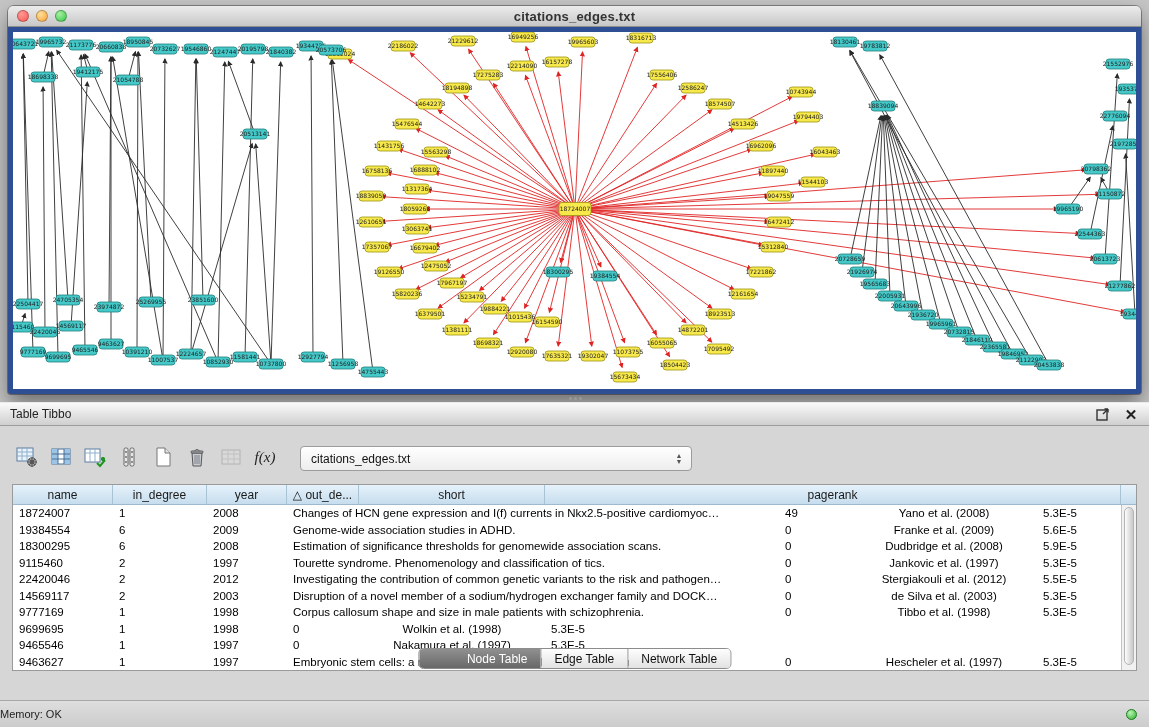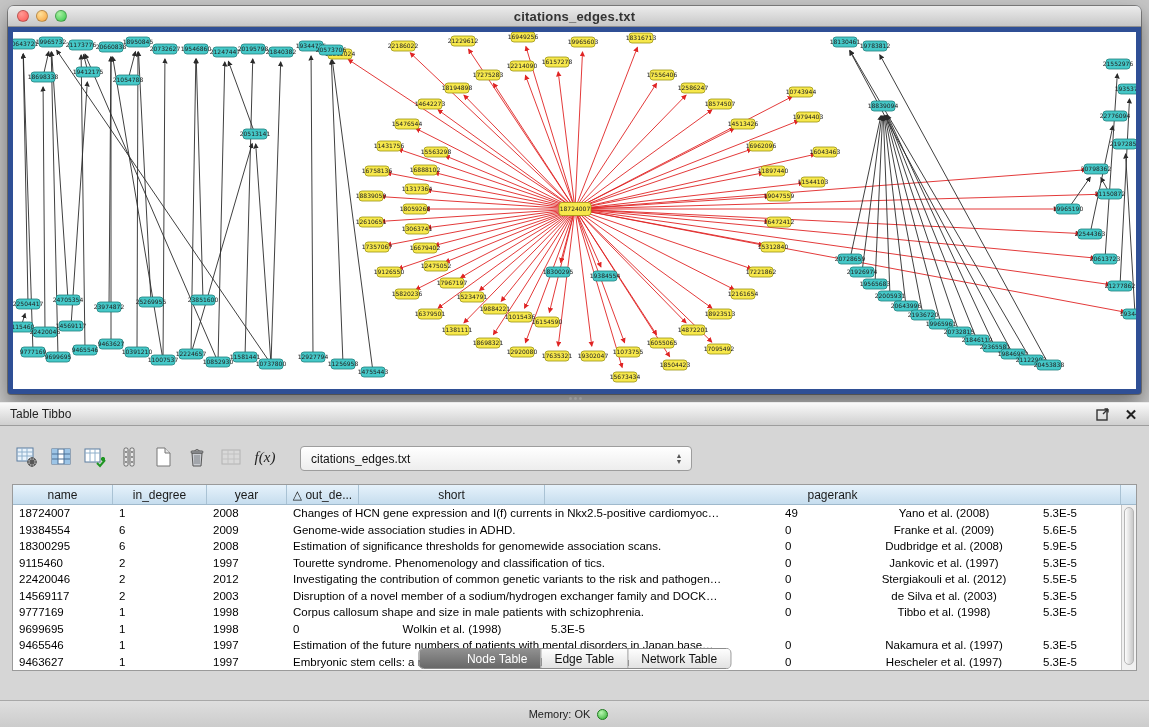--- a/index.html
+++ b/index.html
@@ -103,21 +103,21 @@
   }
   .tab { padding:0 13px; display:flex; align-items:center; font-size:12px; color:#111;
     background:linear-gradient(#fefefe,#e2e2e2); border-left:1px solid #9a9a9a; }
   .tab:first-child { border-left:none;padding-left:48px; }
   .tab.active { background:linear-gradient(#909090,#686868); color:#fff; }
 
   
   #footer {
     position:absolute; left:0; bottom:0; width:1149px; height:27px;
     background:linear-gradient(#dedede,#cccccc); border-top:1px solid #a8a8a8;
-    display:flex; align-items:center; justify-content:center; padding-right:12px; gap:7px;
+    display:flex; align-items:center; justify-content:space-between; padding-right:12px; gap:7px;
   }
   .memory-label { font-size:11px; color:#222; }
   .memory-dot { width:11px; height:11px; border-radius:50%;
     background:radial-gradient(circle at 35% 30%, #b9f7b2, #2fae2f);
     border:1px solid #1c7a1c; }
 </style>
 </head>
 <body>
 
 <div id="graph-window">
@@ -944,21 +944,20 @@
             <div class="td" style="width: 94px;">1</div>
             <div class="td" style="width: 80px;">1998</div>
             <div class="td" style="width: 72px;">0</div>
             <div class="td center" style="width: 186px;">Wolkin et al. (1998)</div>
             <div class="td" style="flex: 1 1 0%;">5.3E-5</div>
           </div>
           <div class="tr">
             <div class="td" style="width: 100px;">9465546</div>
             <div class="td" style="width: 94px;">1</div>
             <div class="td" style="width: 80px;">1997</div>
-            <div class="td" style="width: 492px;">Estimation of the future numbers of patients with mental disorders in Japan base…</div>
             <div class="td" style="width: 72px;">0</div>
             <div class="td center" style="width: 186px;">Nakamura et al. (1997)</div>
             <div class="td" style="flex: 1 1 0%;">5.3E-5</div>
           </div>
           <div class="tr">
             <div class="td" style="width: 100px;">9463627</div>
             <div class="td" style="width: 94px;">1</div>
             <div class="td" style="width: 80px;">1997</div>
             <div class="td" style="width: 492px;">Embryonic stem cells: a model to study structural and functional properties in car…</div>
             <div class="td" style="width: 72px;">0</div>

